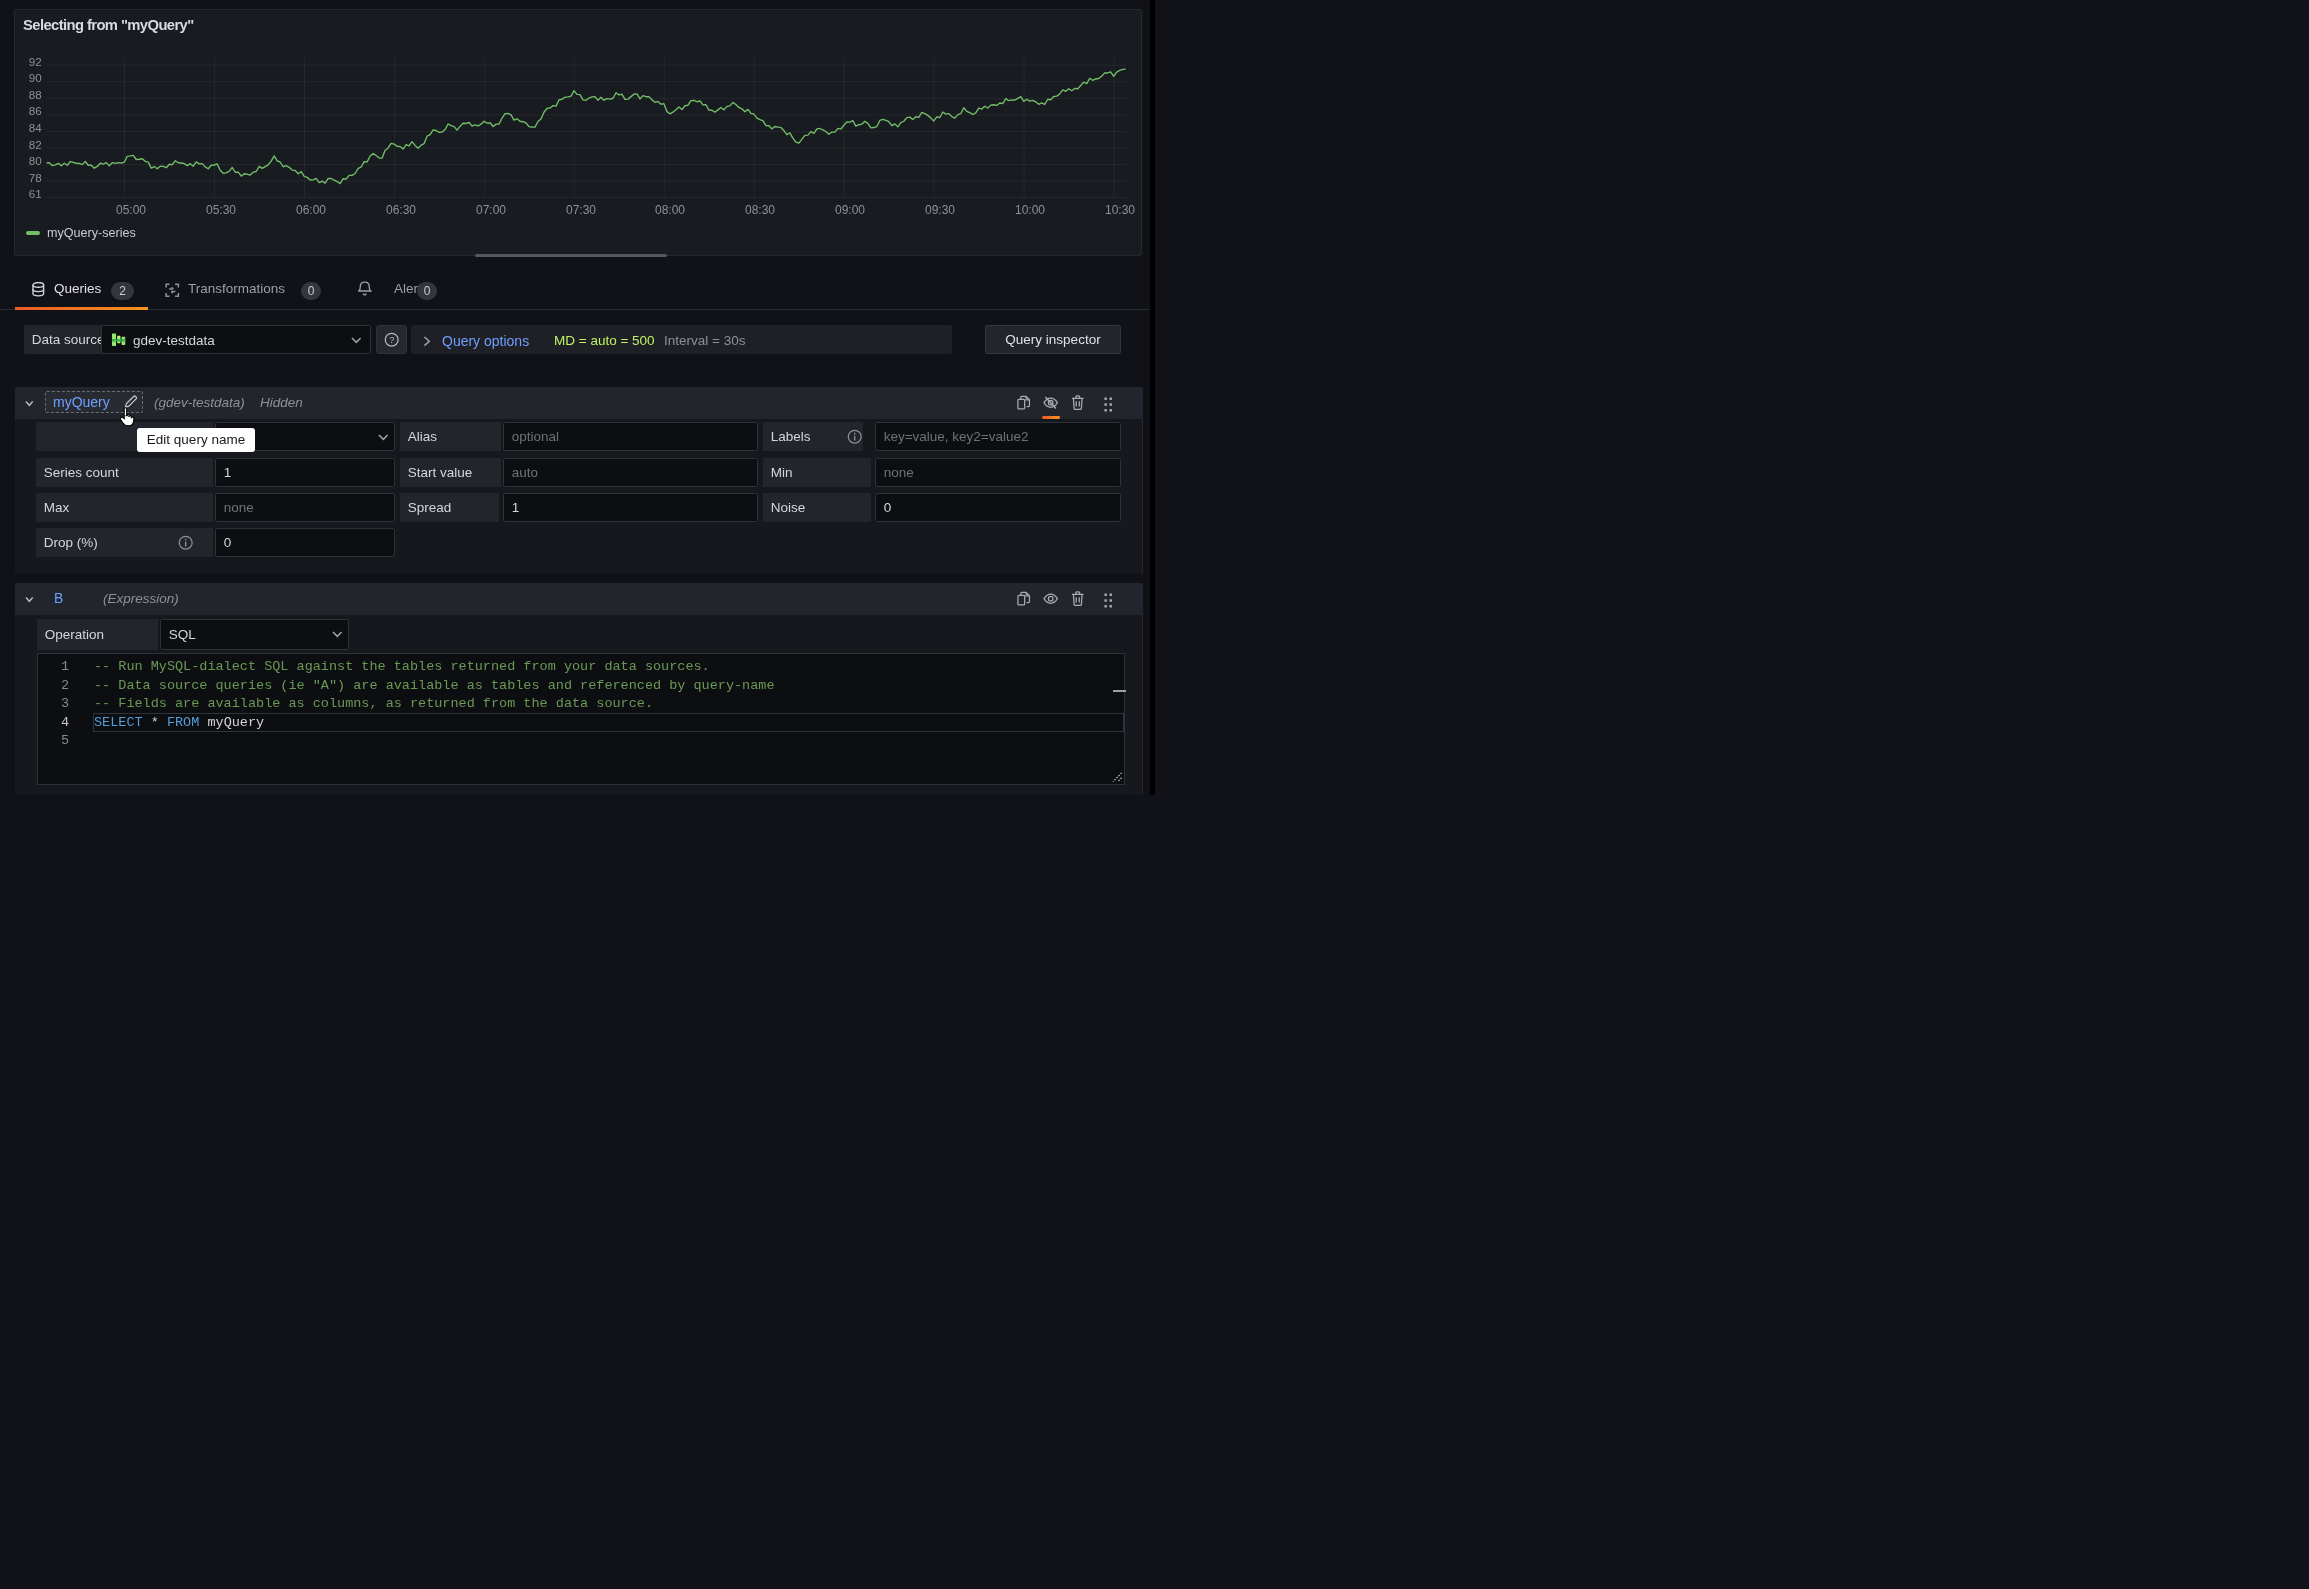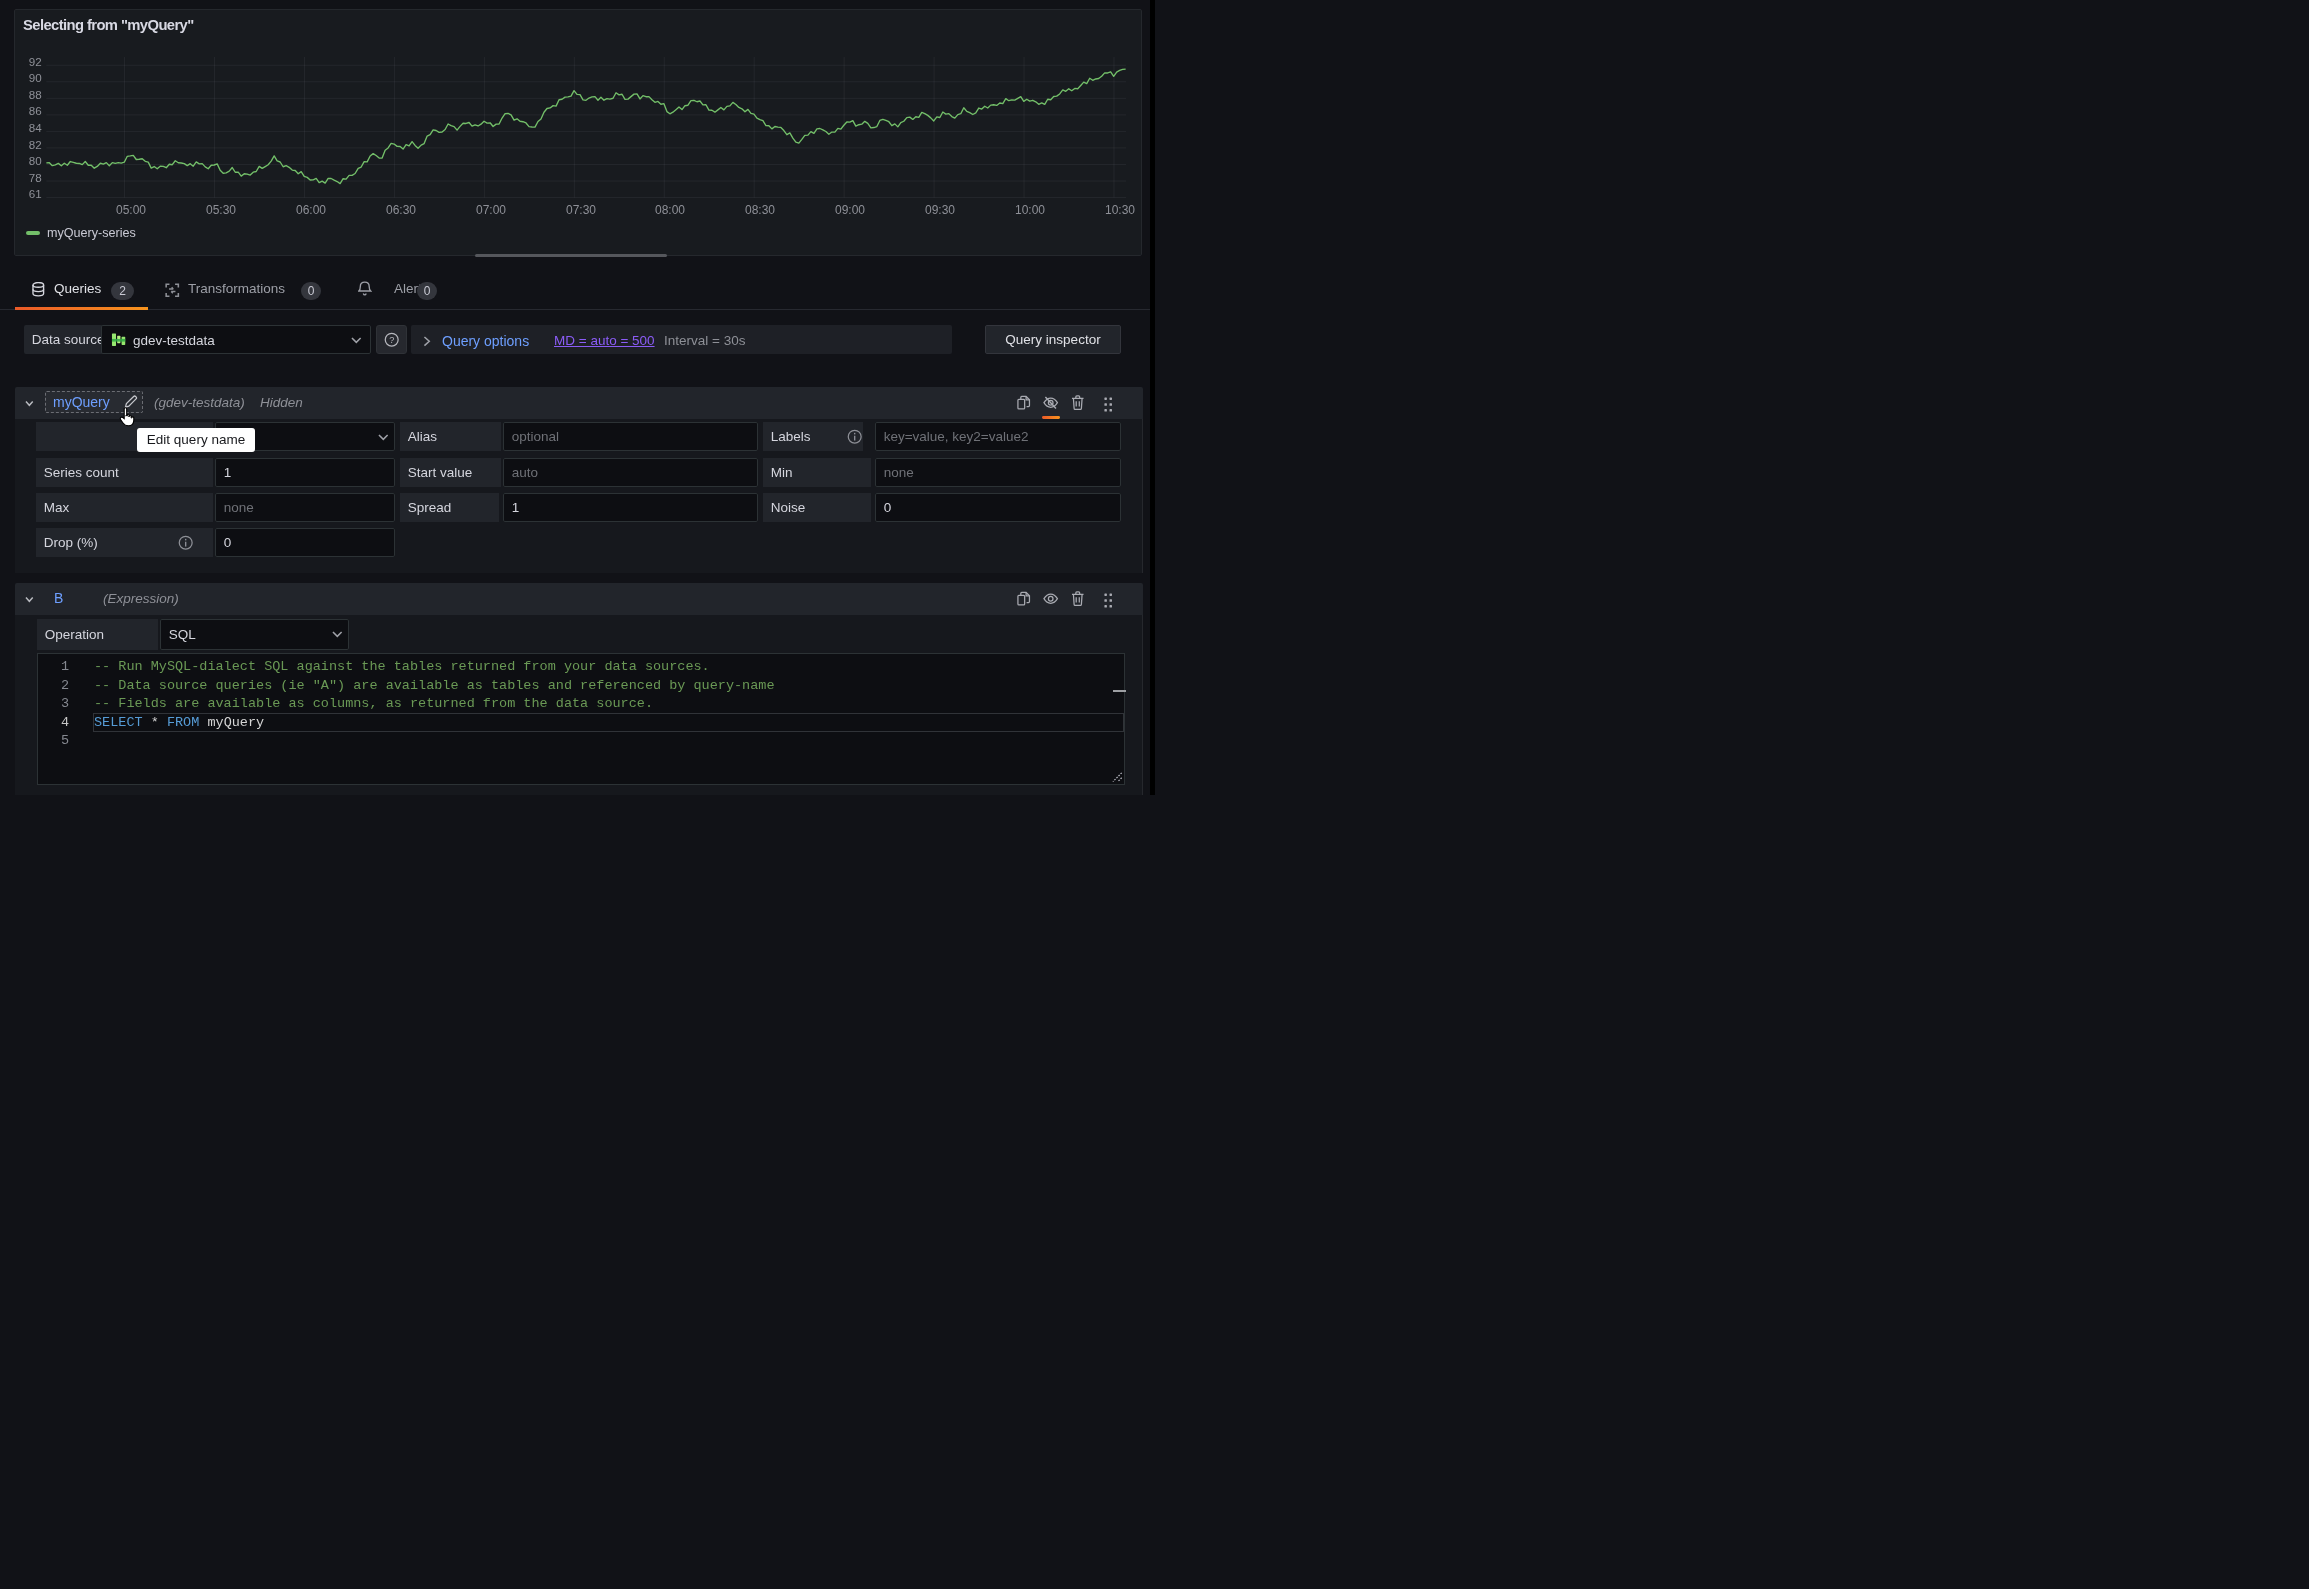--- a/index.html
+++ b/index.html
@@ -111,21 +111,21 @@
   <div class="abs row30" style="left:376px;top:325px;width:31px;background:#26282e;border:1px solid #2f3237;border-radius:2.9px;"></div>
   <svg class="abs" style="left:384px;top:332px" width="15.4" height="15.4" viewBox="0 0 16 16">
     <circle cx="8" cy="8" r="6.7" fill="none" stroke="#b6b7bd" stroke-width="1.3"></circle>
     <text x="8" y="11.2" text-anchor="middle" font-size="9.5" font-family="Liberation Sans" fill="#b6b7bd">?</text>
   </svg>
   <div class="abs row30" style="left:411px;top:325px;width:541px;background:#1e2026;border-radius:1.9px;"></div>
   <svg class="abs" style="left:423px;top:336px" width="7.7" height="10.6" viewBox="0 0 8 11">
       <path d="M1.5 1 L6.5 5.5 L1.5 10" fill="none" stroke="#9fa1a8" stroke-width="1.6"></path>
     </svg>
   <div class="abs" style="left:442px;top:333px;font-size:14px;font-weight:500;color:#6e9fff;">Query options</div>
-  <div class="abs" style="left:554px;top:333px;font-size:13.5px;color:#8b5cf6;text-decoration:underline;">MD = auto = 500</div>
+  <div class="abs" style="left:554px;top:333px;font-size:13.5px;color:#bef264;">MD = auto = 500</div>
   <div class="abs" style="left:664px;top:333px;font-size:13.5px;color:#8e9097;">Interval = 30s</div>
   <div class="abs row30" style="left:985px;top:325px;width:136px;background:#22252b;border:1px solid #33353c;border-radius:1.9px;text-align:center;font-size:13.5px;color:#e0e1e6;line-height:27px;">Query inspector</div>
 
   <div class="abs" style="left:14.5px;top:387px;width:1128px;height:32px;background:#22252b;border-radius:1.9px 1.9px 0 0;"></div>
   <div class="abs" style="left:14.5px;top:419px;width:1128px;height:154px;background:#16181d;border-right:1px solid #26282d;"></div>
   <svg class="abs" style="left:25.4px;top:400px" width="8.7" height="6.8" viewBox="0 0 9 7">
       <path d="M1 1.5 L4.5 5.5 L8 1.5" fill="none" stroke="#b9bbc0" stroke-width="1.5"></path>
     </svg>
   <div class="abs" style="left:45px;top:391px;width:98px;height:22px;background:#282b31;border:1px dashed #6b6d73;border-radius:1.9px;"></div>
   <div class="abs" style="left:53px;top:394px;font-size:14px;font-weight:500;color:#6e9fff;">myQuery</div>

